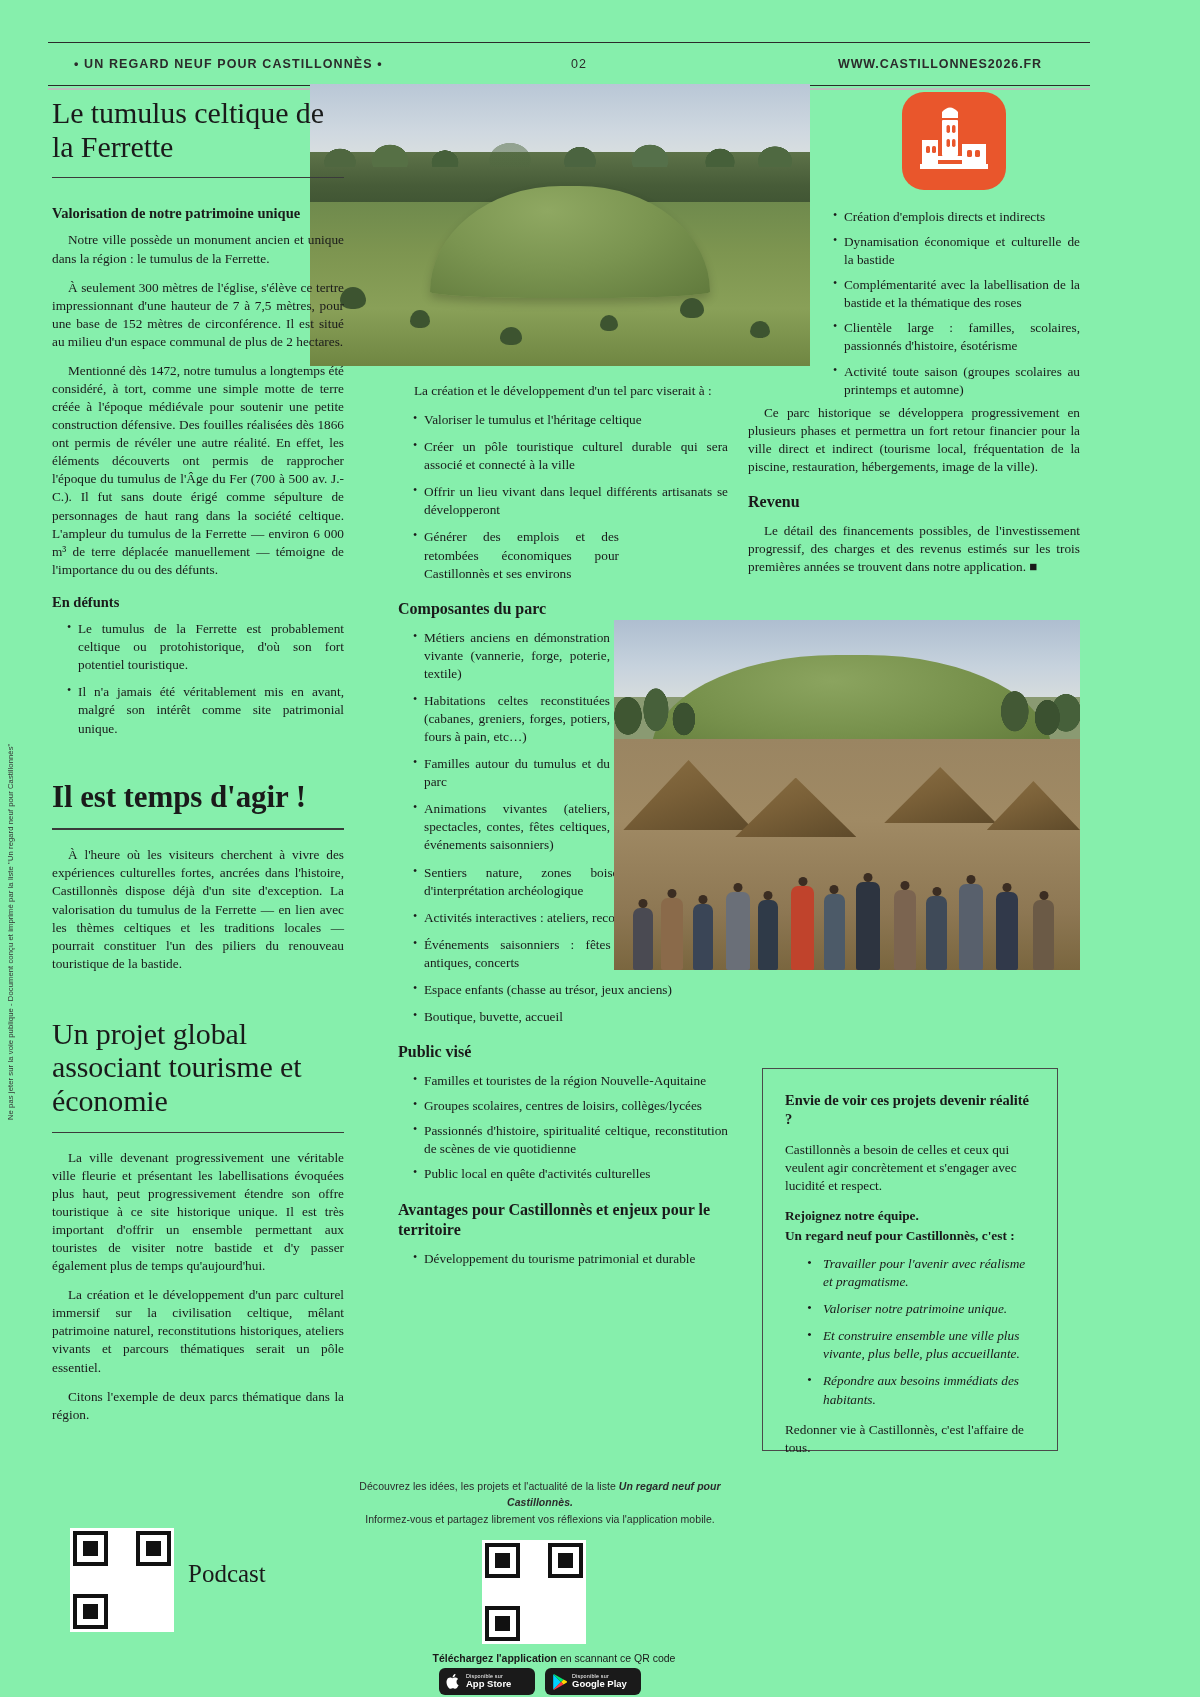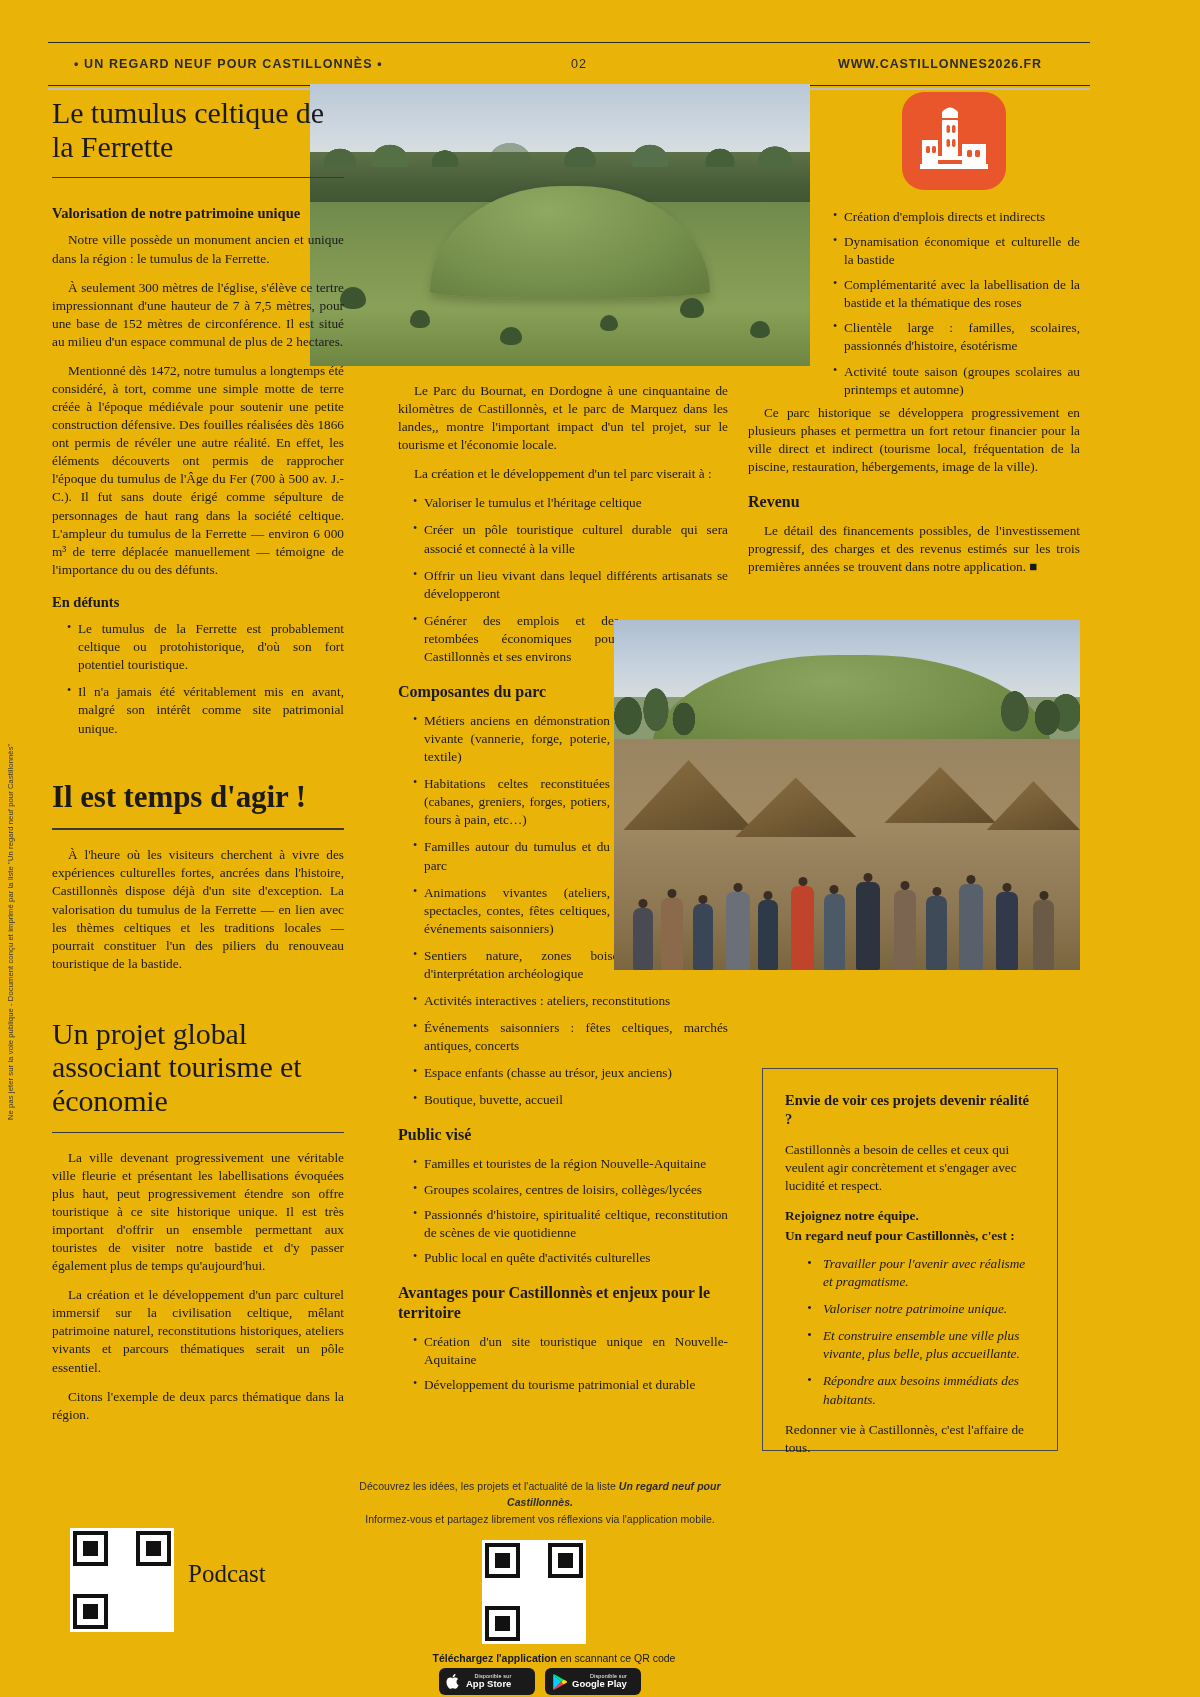--- a/index.html
+++ b/index.html
@@ -4,21 +4,21 @@
 <style>
   html, body {
     margin: 0;
     padding: 0;
     background: #888;
   }
   .page {
     position: relative;
     width: 1200px;
     height: 1697px;
-    background: #eab308;
+    background: #86efac;
     margin: 0 auto;
     font-family: "Liberation Serif", "DejaVu Serif", serif;
     color: #1a1a1a;
     overflow: hidden;
     box-sizing: border-box;
   }
 
   
   .masthead {
     position: absolute;
@@ -309,21 +309,21 @@
   }
   .dl-label {
     position: absolute; left: 364px; top: 1652px; width: 380px;
     text-align: center;
     font-family: "Liberation Sans", "DejaVu Sans", sans-serif;
     font-size: 10.5px;
   }
   .dl-label b { font-weight: 700; }
   .stores {
     position: absolute; left: 350px; top: 1668px; width: 380px;
-    display: flex; justify-content: center; gap: 10px; text-align: right;
+    display: flex; justify-content: center; gap: 10px;
   }
   .store-badge {
     background: #1a1a1a;
     color: #fff;
     border-radius: 6px;
     width: 96px; height: 27px;
     display: flex; align-items: center; gap: 5px;
     padding: 0 7px;
     box-sizing: border-box;
     font-family: "Liberation Sans", "DejaVu Sans", sans-serif;
@@ -424,21 +424,20 @@
     <p class="body">À l'heure où les visiteurs cherchent à vivre des expériences culturelles fortes, ancrées dans l'histoire, Castillonnès dispose déjà d'un site d'exception. La valorisation du tumulus de la Ferrette — en lien avec les thèmes celtiques et les traditions locales — pourrait constituer l'un des piliers du renouveau touristique de la bastide.</p>
 
     <h1 class="head-xl" style="margin-top:44px;">Un projet global associant tourisme et économie</h1>
     <hr class="rule-head" style="margin-bottom:16px;">
     <p class="body">La ville devenant progressivement une véritable ville fleurie et présentant les labellisations évoquées plus haut, peut progressivement étendre son offre touristique à ce site historique unique. Il est très important d'offrir un ensemble permettant aux touristes de visiter notre bastide et d'y passer également plus de temps qu'aujourd'hui.</p>
     <p class="body">La création et le développement d'un parc culturel immersif sur la civilisation celtique, mêlant patrimoine naturel, reconstitutions historiques, ateliers vivants et parcours thématiques serait un pôle essentiel.</p>
     <p class="body">Citons l'exemple de deux parcs thématique dans la région.</p>
   </div>
 
   <div class="col col-mid">
-    <p class="body">Le Parc du Bournat, en Dordogne à une cinquantaine de kilomètres de Castillonnès, et le parc de Marquez dans les landes,, montre l'important impact d'un tel projet, sur le tourisme et l'économie locale.</p>
     <p class="body">La création et le développement d'un tel parc viserait à :</p>
     <ul class="bul">
       <li>Valoriser le tumulus et l'héritage celtique</li>
       <li>Créer un pôle touristique culturel durable qui sera associé et connecté à la ville</li>
       <li>Offrir un lieu vivant dans lequel différents artisanats se développeront</li>
       <li style="width:195px;">Générer des emplois et des retombées économiques pour Castillonnès et ses environs</li>
     </ul>
 
     <div class="sub-h2">Composantes du parc</div>
     <ul class="bul">
@@ -456,21 +455,20 @@
     <div class="sub-h2">Public visé</div>
     <ul class="bul tight">
       <li>Familles et touristes de la région Nouvelle-Aquitaine</li>
       <li>Groupes scolaires, centres de loisirs, collèges/lycées</li>
       <li>Passionnés d'histoire, spiritualité celtique, reconstitution de scènes de vie quotidienne</li>
       <li>Public local en quête d'activités culturelles</li>
     </ul>
 
     <div class="sub-h2">Avantages pour Castillonnès et enjeux pour le territoire</div>
     <ul class="bul tight">
-      <li>Création d'un site touristique unique en Nouvelle-Aquitaine</li>
       <li>Développement du tourisme patrimonial et durable</li>
     </ul>
   </div>
 
   <div class="col" style="left:818px; top:208px; width:262px;">
     <ul class="bul tight">
       <li>Création d'emplois directs et indirects</li>
       <li>Dynamisation économique et culturelle de la bastide</li>
       <li>Complémentarité avec la labellisation de la bastide et la thématique des roses</li>
       <li>Clientèle large : familles, scolaires, passionnés d'histoire, ésotérisme</li>

